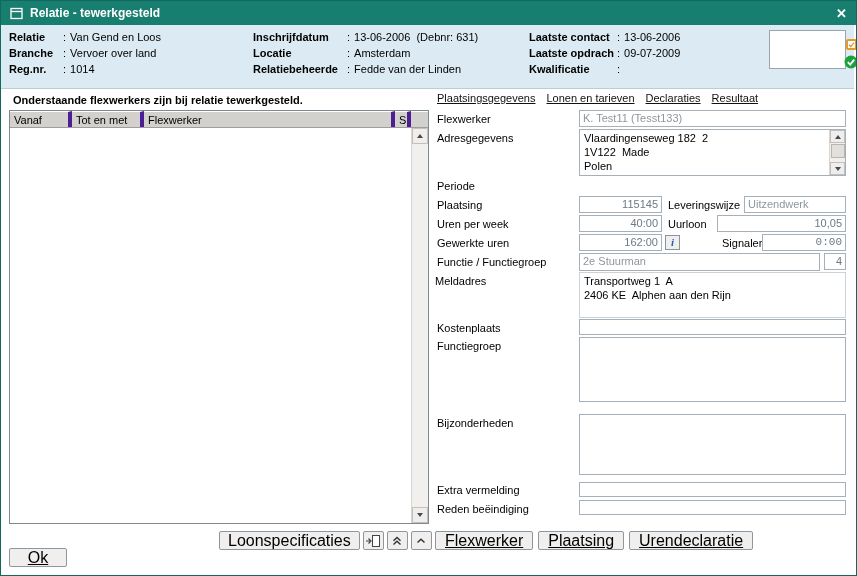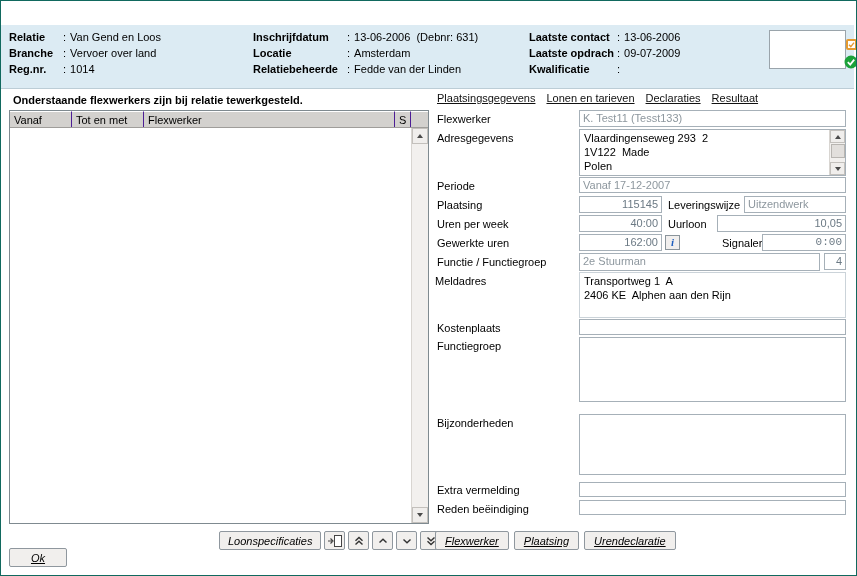--- a/index.html
+++ b/index.html
@@ -17,36 +17,36 @@
   .hsep { margin:0 4px 0 2px; }
   .hval { white-space:pre; }
   .w52 { width:52px; } .w92 { width:92px; } .w86 { width:86px; }
   .photo { position:absolute; left:768px; top:5px; width:77px; height:39px; background:#fff; border:1px solid #9aa4ab; }
   .icn { position:absolute; line-height:0; }
 
   .caption { position:absolute; left:12px; top:93px; font-size:11px; font-weight:bold; }
 
   .table { position:absolute; left:8px; top:109px; width:420px; height:414px; border:1px solid #7f8a90; background:#fff; }
   .thead { display:flex; height:17px; background:#d3d1ce; border-bottom:1px solid #9f9d9a; font-size:11px; line-height:16px; }
-  .th { border-right:1px solid #4c1d95; border-top:1px solid #fff; padding:0 4px; overflow:hidden; white-space:nowrap; }
+  .th { border-right:4px solid #4c1d95; border-top:1px solid #fff; padding:0 4px; overflow:hidden; white-space:nowrap; }
   .th-vanaf { width:62px; } .th-tot { width:72px; } .th-flex { flex:1; } .th-s { width:16px; } .th-sb { width:17px; border-right:none; }
   .tbody { position:relative; height:395px; }
   .trow { display:flex; height:17px; font-size:11px; line-height:17px; margin-right:17px; white-space:nowrap; }
   .trow.selected { background:#9c9c9c; color:#fff; }
   .td { padding:0 4px; overflow:hidden; }
   .td-vanaf { width:62px; } .td-tot { width:72px; } .td-flex { flex:1; } .td-s { width:16px; }
 
   .vscroll { position:absolute; right:0; top:0; bottom:0; width:17px; background:#f2f0ee; border-left:1px solid #d8d5d1; }
   .sbtn { position:absolute; left:0; width:16px; height:16px; background:#f0eeec; border:1px solid #c3c0bc; display:flex; align-items:center; justify-content:center; }
   .sbtn.top { top:0; } .sbtn.bot { bottom:0; }
   .tri-up { width:0; height:0; border-left:3px solid transparent; border-right:3px solid transparent; border-bottom:4px solid #4a4a4a; }
   .tri-down { width:0; height:0; border-left:3px solid transparent; border-right:3px solid transparent; border-top:4px solid #4a4a4a; }
   .thumb { position:absolute; left:1px; width:14px; height:14px; background:#e2dfdc; border:1px solid #b8b5b1; }
 
-  .btn { background:#f1efed; border:1px solid #8f979e; border-radius:2px; font-size:11px; color:#000; display:inline-flex; align-items:center; justify-content:center; cursor:pointer;font-style:italic; }
+  .btn { background:#f1efed; border:1px solid #8f979e; border-radius:2px; font-size:16px; color:#000; display:inline-flex; align-items:center; justify-content:center; cursor:pointer; }
   .leftbtns { position:absolute; left:218px; top:530px; height:19px; display:flex; gap:3px; }
   .btn.wide { padding:0 8px; height:19px; }
   .btn.sq { width:21px; height:19px; }
   .okbtn { position:absolute; left:8px; top:547px; width:58px; height:19px; }
   .okbtn span, .fbtn span { text-decoration:underline; }
 
   .tabs { position:absolute; left:436px; top:91px; display:flex; gap:11px; font-size:11px; }
   .tab { text-decoration:underline; color:#111; cursor:pointer; white-space:nowrap; }
 
   .flabel { position:absolute; font-size:11px; color:#000; white-space:nowrap; }
@@ -59,20 +59,30 @@
   .infobtn { position:absolute; width:15px; height:15px; background:#f1efee; border:1px solid #8a949b; color:#1f5fbf; font-family:"Liberation Serif", serif; font-style:italic; font-weight:bold; font-size:11px; text-align:center; line-height:13px; cursor:pointer; }
 
   .footerbtns { position:absolute; left:434px; top:530px; height:19px; display:flex; gap:5px; }
   .fbtn { padding:0 9px; height:19px; }
 </style>
 </head>
 <body>
 
 <div class="window">
 
+  <div class="titlebar">
+    <span class="ticon" style="line-height:0;">
+      <svg width="13" height="13" viewBox="0 0 13 13">
+          <rect x="1" y="1.5" width="11" height="10" fill="none" stroke="#fff" stroke-width="1.3"></rect>
+          <line x1="1" y1="4.5" x2="12" y2="4.5" stroke="#fff" stroke-width="1.3"></line>
+        </svg>
+    </span>
+    <span class="title">Relatie - tewerkgesteld</span>
+    <span class="close">✕</span>
+  </div>
 
   <div class="header">
     <div class="hcol" style="left:8px">
       <div class="hrow"><span class="hlabel w52">Relatie</span><span class="hsep">:</span><span class="hval">Van Gend en Loos</span></div>
       <div class="hrow"><span class="hlabel w52">Branche</span><span class="hsep">:</span><span class="hval">Vervoer over land</span></div>
       <div class="hrow"><span class="hlabel w52">Reg.nr.</span><span class="hsep">:</span><span class="hval">1014</span></div>
     </div>
     <div class="hcol" style="left:252px">
       <div class="hrow"><span class="hlabel w92">Inschrijfdatum</span><span class="hsep">:</span><span class="hval">13-06-2006  (Debnr: 631)</span></div>
       <div class="hrow"><span class="hlabel w92">Locatie</span><span class="hsep">:</span><span class="hval">Amsterdam</span></div>
@@ -161,36 +171,35 @@
     <span class="tab">Lonen en tarieven</span>
     <span class="tab">Declaraties</span>
     <span class="tab">Resultaat</span>
   </div>
 
   <span class="flabel" style="left:436px; top:112px;">Flexwerker</span>
   <div class="field ro" style="left:578px; top:109px; width:267px; height:17px;">K. Test11 (Tesst133)</div>
 
   <span class="flabel" style="left:436px; top:131px;">Adresgegevens</span>
   <div class="mbox" style="left:578px; top:128px; width:267px; height:47px; padding-right:20px;">
-    <div class="mline">Vlaardingenseweg 293  2</div>
+    <div class="mline">Vlaardingenseweg 182  2</div>
     <div class="mline">1V122  Made</div>
     <div class="mline">Polen</div>
     <div class="vscroll" style="width:16px;">
       <span class="sbtn top" style="width:15px;height:13px;">
           <span class="tri-up"></span>
         </span>
       <span class="thumb" style="top:14px;"></span>
       <span class="sbtn bot" style="width:15px;height:13px;">
           <span class="tri-down"></span>
         </span>
     </div>
   </div>
 
   <span class="flabel" style="left:436px; top:179px;">Periode</span>
-  <div class="field ro" style="left:578px; top:176px; width:267px; height:16px;">Vanaf 17-12-2007</div>
 
   <span class="flabel" style="left:436px; top:198px;">Plaatsing</span>
   <div class="field num" style="left:578px; top:195px; width:83px; height:17px;">115145</div>
   <span class="flabel" style="left:667px; top:198px;">Leveringswijze</span>
   <div class="field ro" style="left:743px; top:195px; width:102px; height:17px;">Uitzendwerk</div>
 
   <span class="flabel" style="left:436px; top:217px;">Uren per week</span>
   <div class="field num" style="left:578px; top:214px; width:83px; height:17px;">40:00</div>
   <span class="flabel" style="left:667px; top:217px;">Uurloon</span>
   <div class="field num" style="left:716px; top:214px; width:129px; height:17px;">10,05</div>

